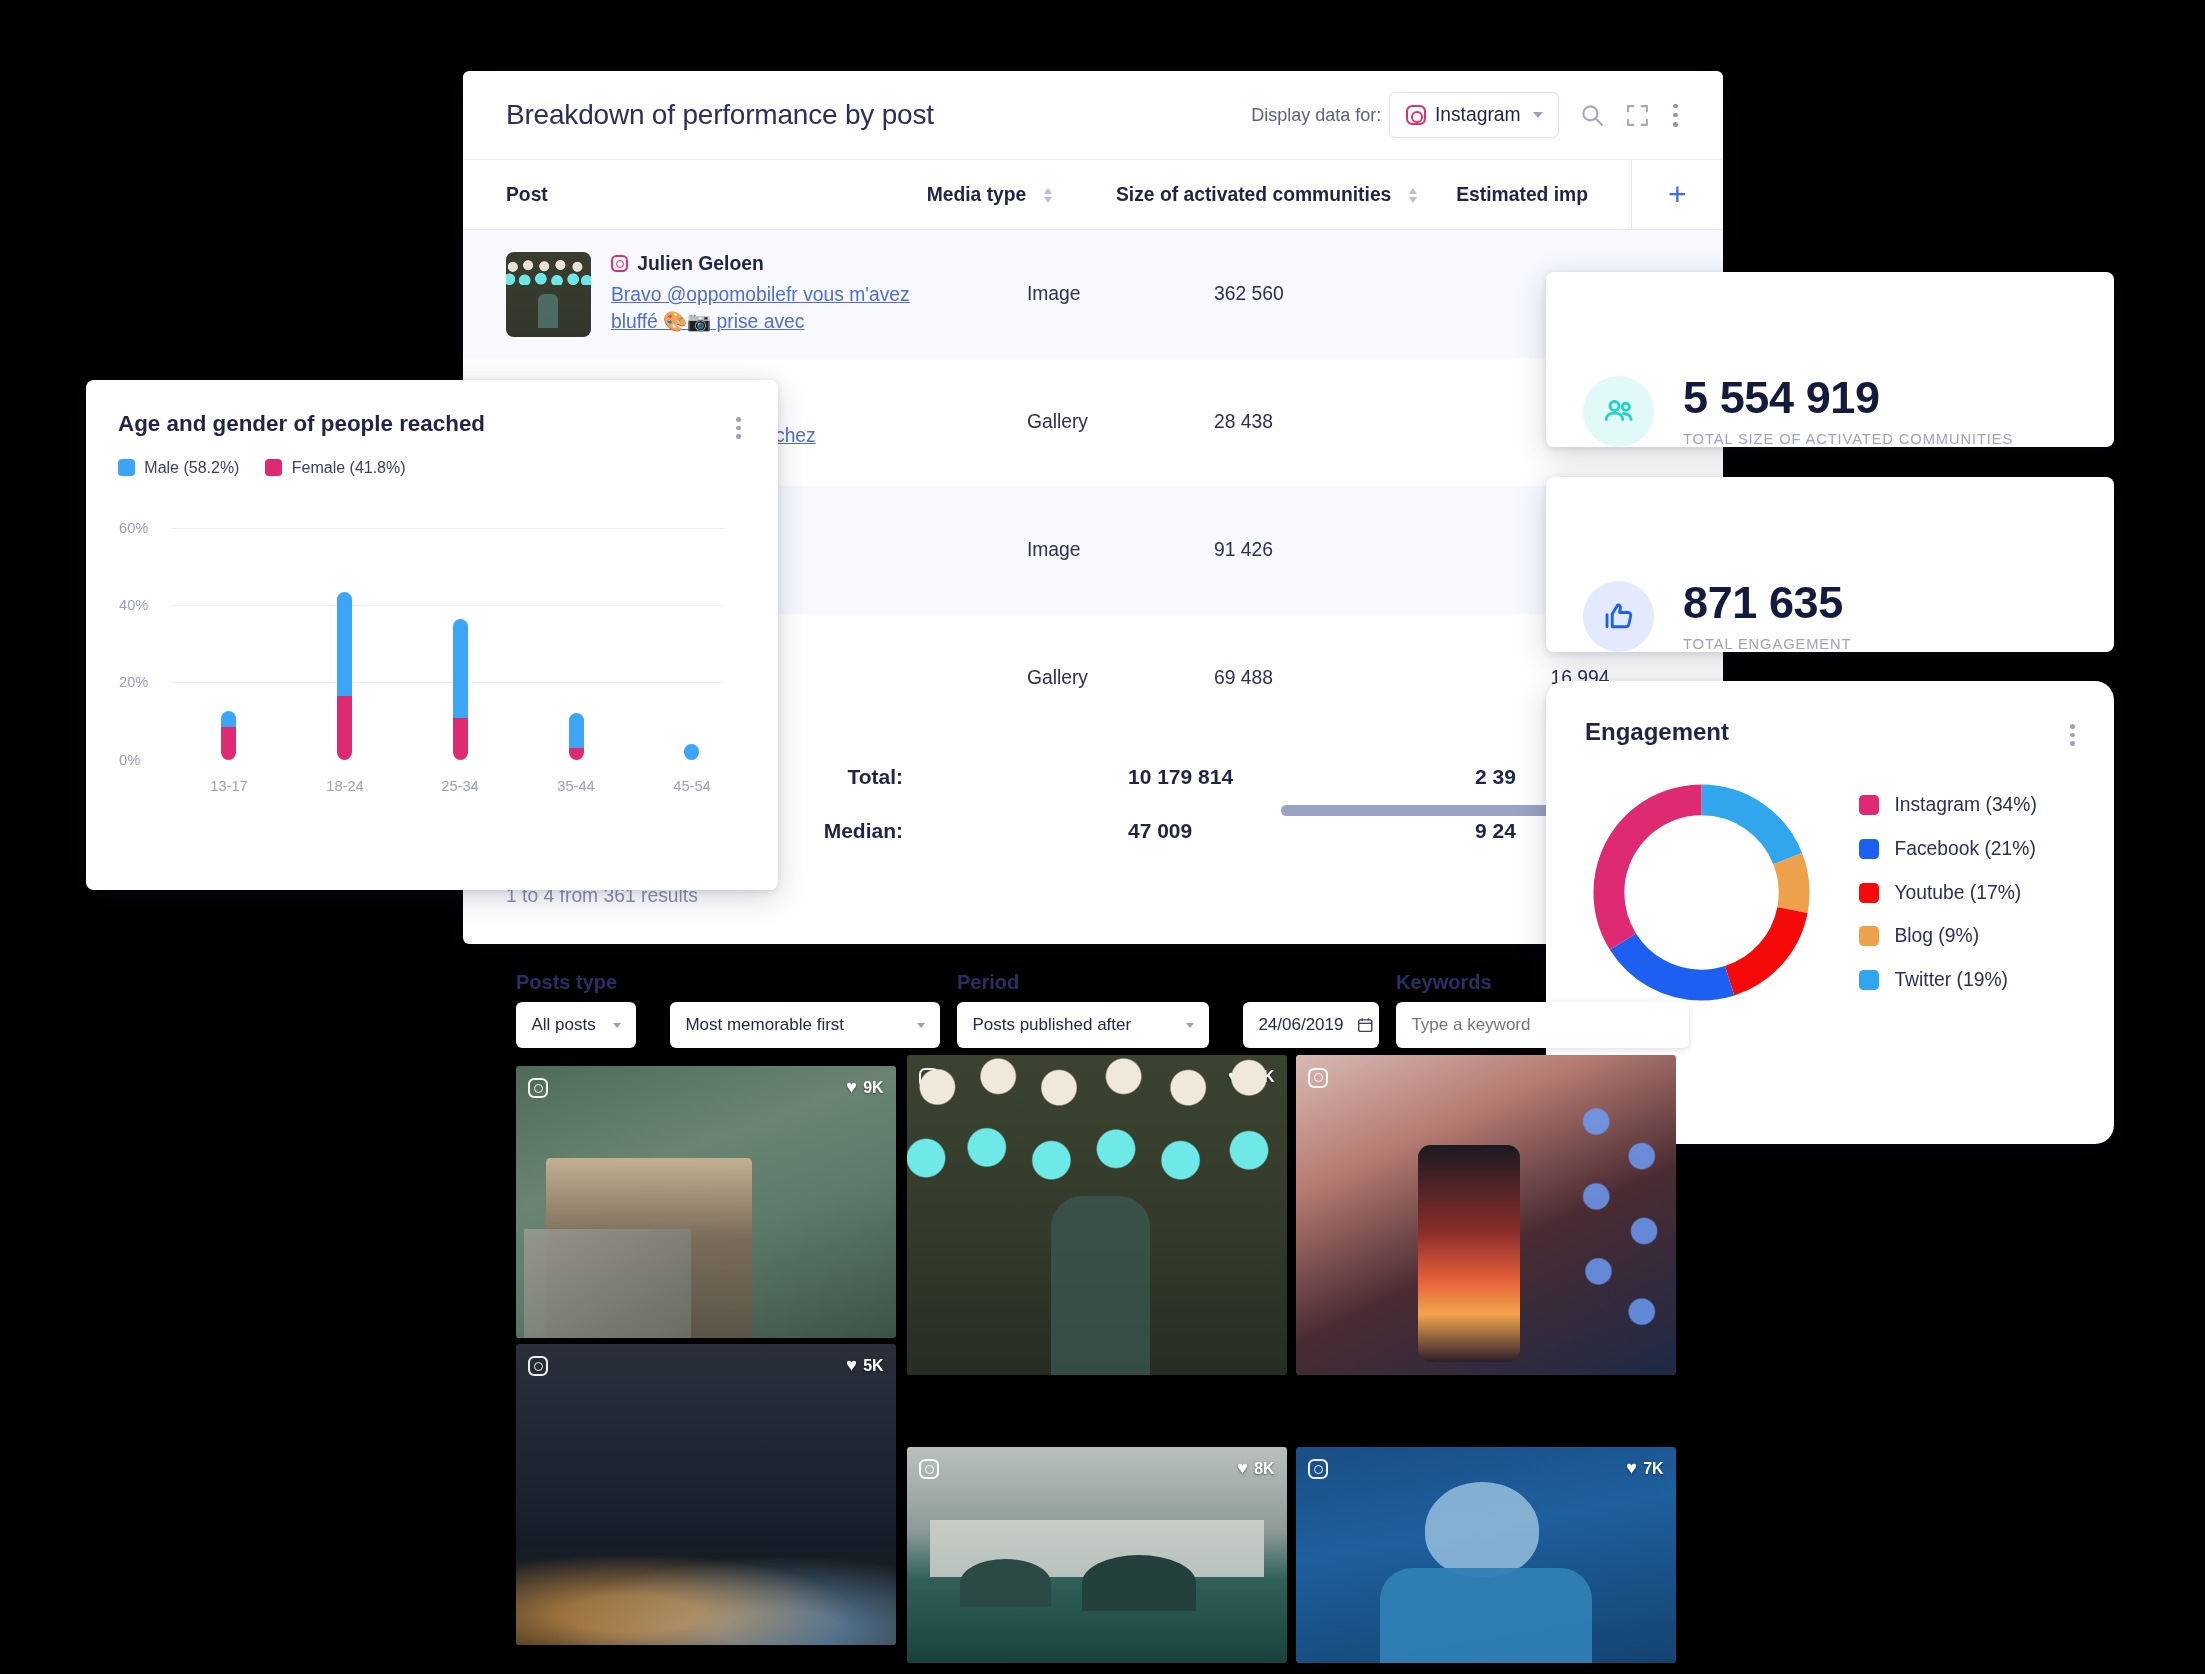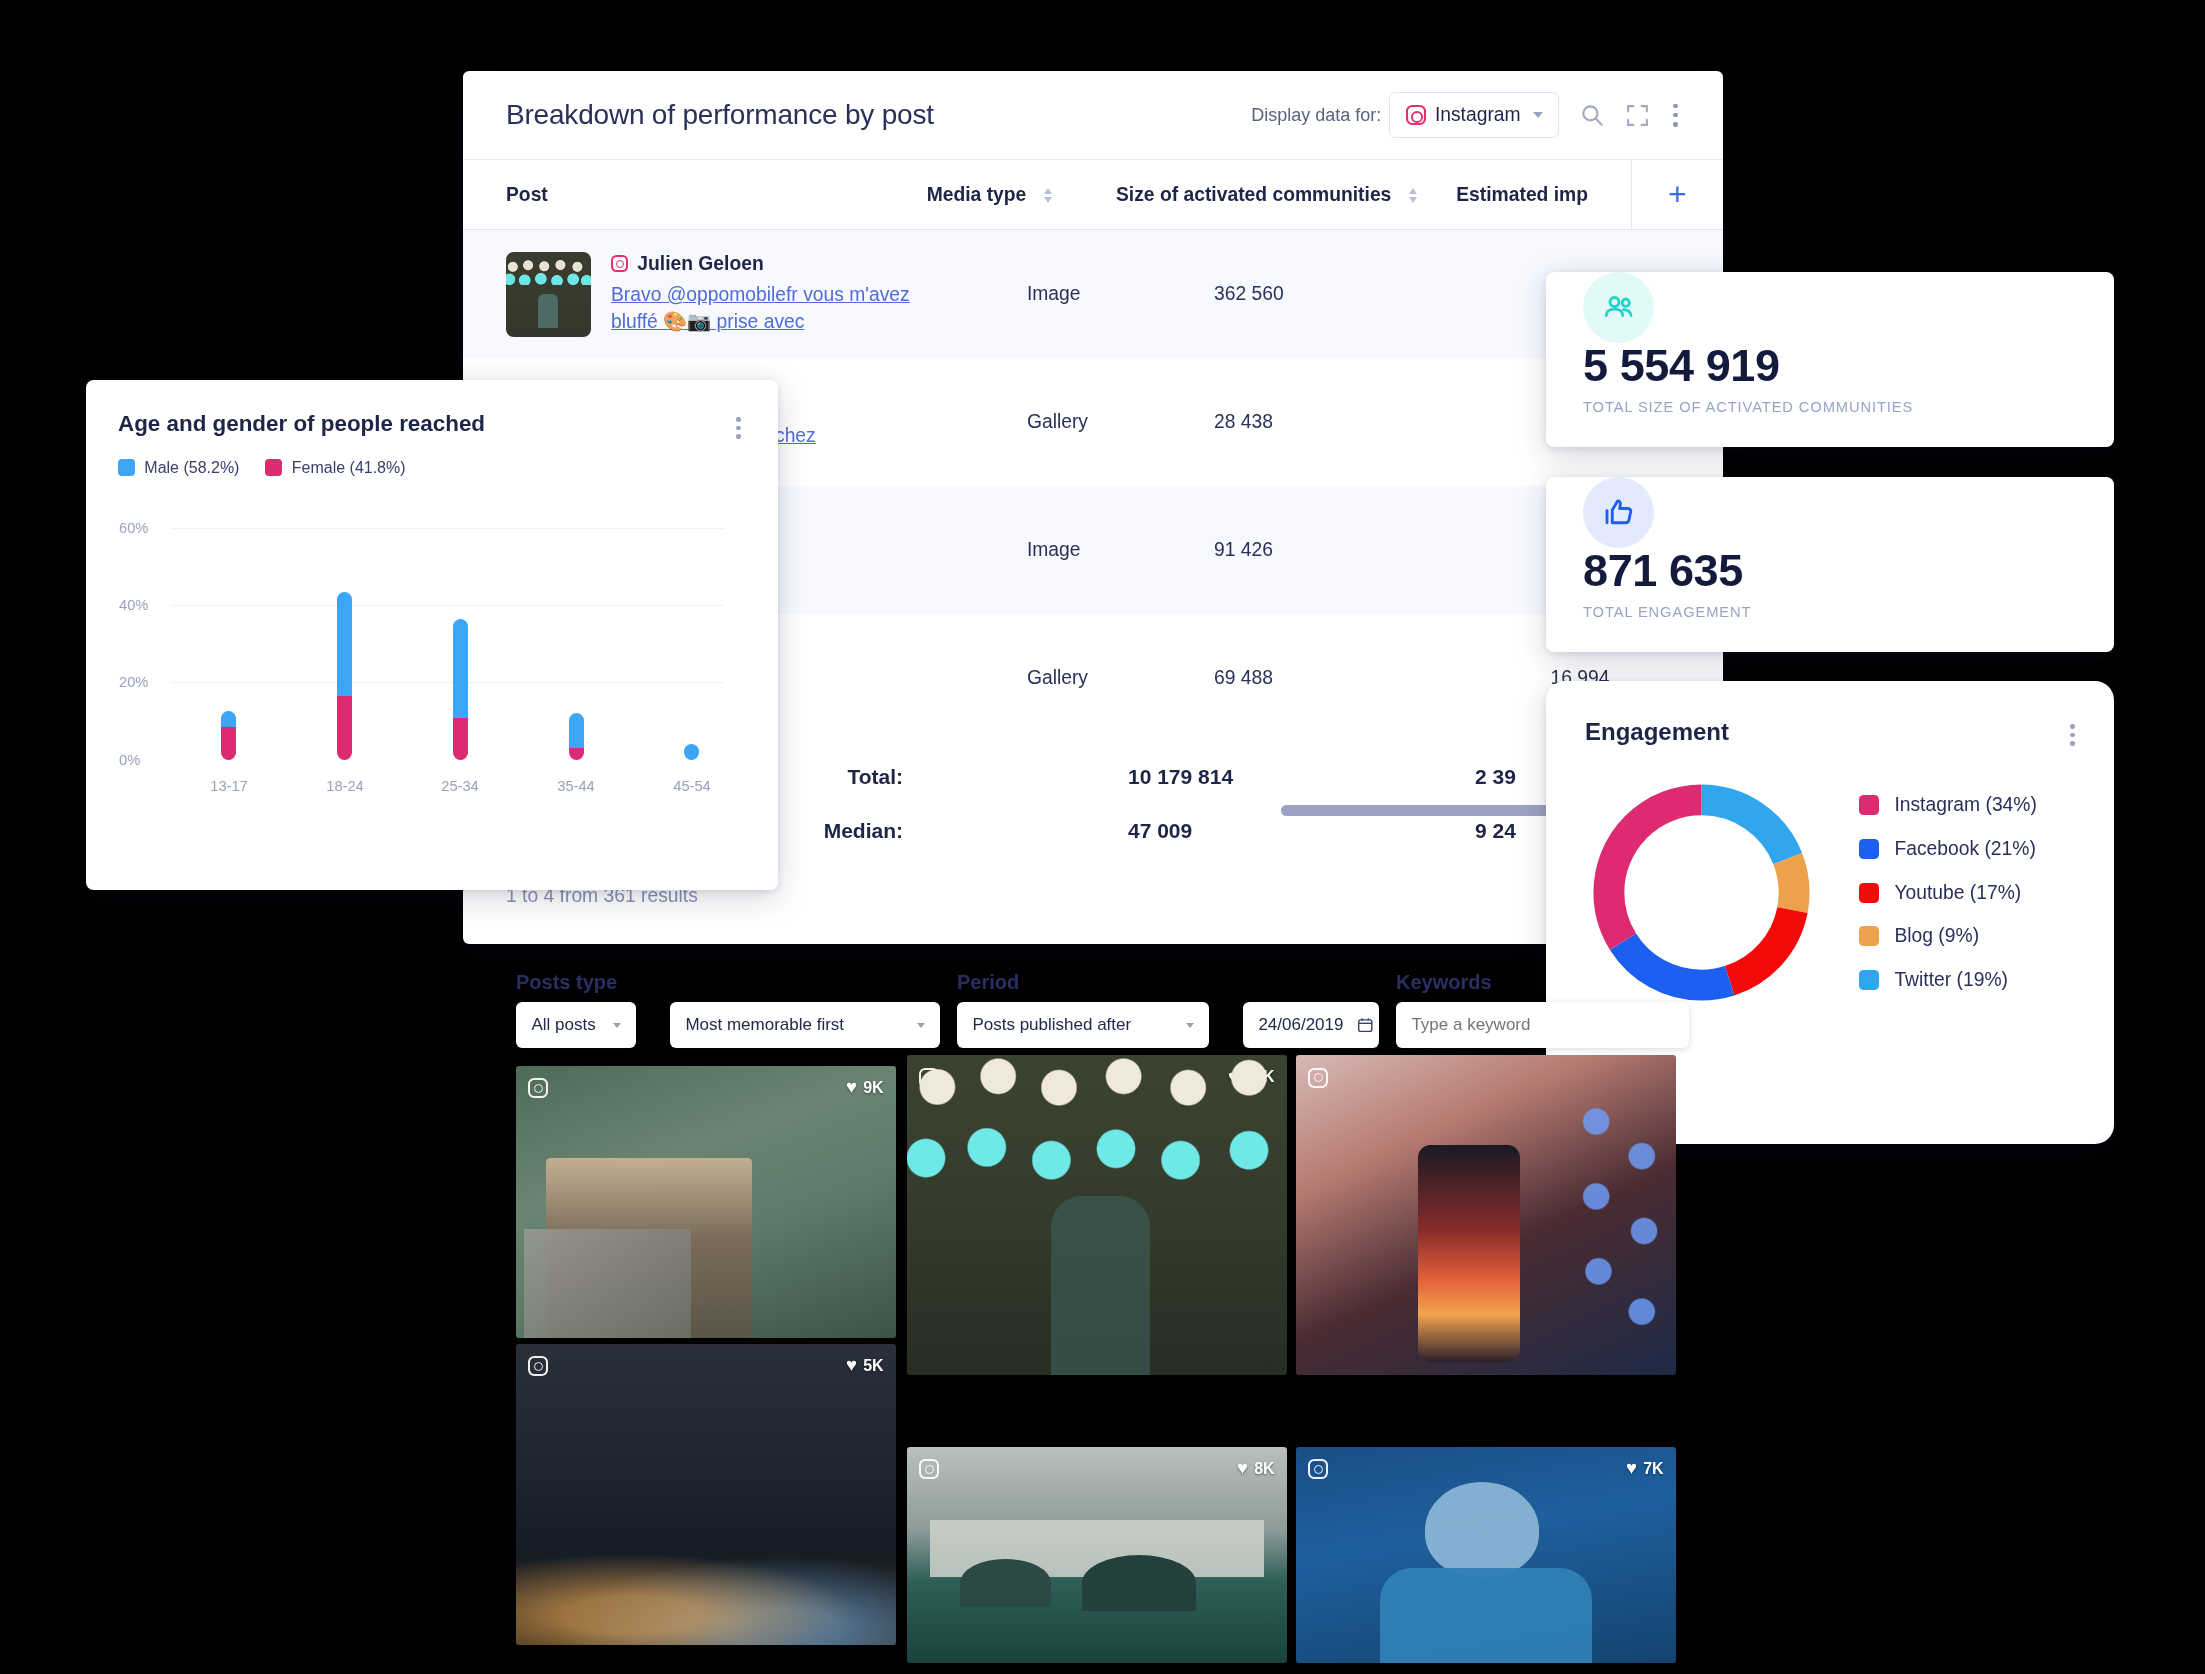--- a/index.html
+++ b/index.html
@@ -111,21 +111,21 @@
   .grid { position: absolute; left: 85px; right: 54px; height: 0.8px; background: #eef0fa; }
   .bar { position: absolute; width: 15.4px; border-radius: 7.7px; bottom: 0; }
   .bseg { position: absolute; left: 0; width: 15.4px; }
   .bseg.m { background: #3da5f5; }
   .bseg.f { background: #dd2a73; }
   .xlab { position: absolute; font-size: 14.7px; color: #9aa0bd; transform: translateX(-50%); }
 
   
   #kpi1 { left: 1546px; top: 272px; width: 568px; height: 175px; border-radius: 7.7px; }
   #kpi2 { left: 1546px; top: 477px; width: 568px; height: 175px; border-radius: 7.7px; }
-  .kpi { display: flex; align-items: flex-start; height: 100%; padding-left: 37px; flex-direction: column; }
+  .kpi { display: flex; align-items: flex-end; height: 100%; padding-left: 37px; }
   .kpi-ic { width: 71px; height: 71px; border-radius: 50%; display: flex; align-items: center; justify-content: center; flex: none; margin-right: 29px; }
   .kpi-num { font-size: 45px; font-weight: bold; color: #141a3c; letter-spacing: -0.4px; line-height: 1; }
   .kpi-cap { font-size: 14.7px; color: #9aa3c4; letter-spacing: 0.9px; margin-top: 10.8px; }
 
   
   #eng-card { left: 1546px; top: 681px; width: 568px; height: 463px; border-radius: 19px; }
   .eng-title { font-size: 24px; font-weight: bold; color: #1f2547; padding: 37px 0 0 39px; }
   .eng-body { display: flex; align-items: center; padding: 23px 0 0 32px; }
   .donut { width: 247px; height: 247px; flex: none; }
   .elegend { margin-left: 34px; display: flex; flex-direction: column; gap: 21.6px; justify-content: center; }

